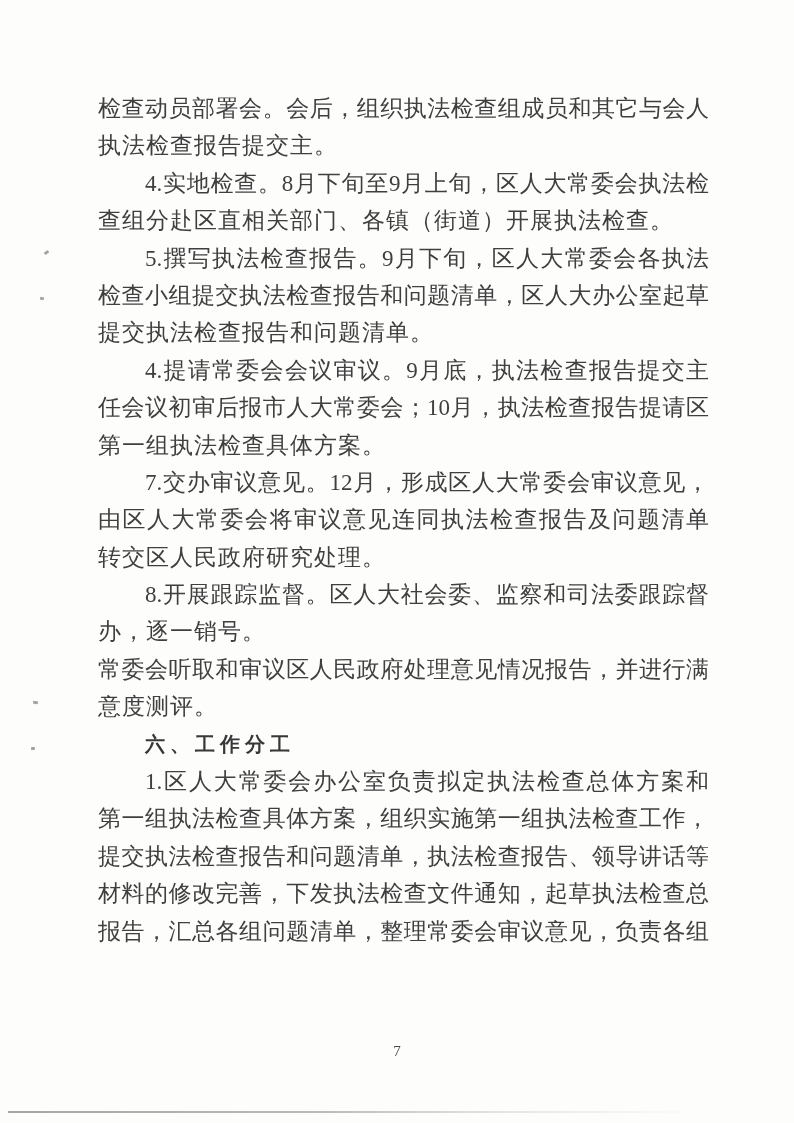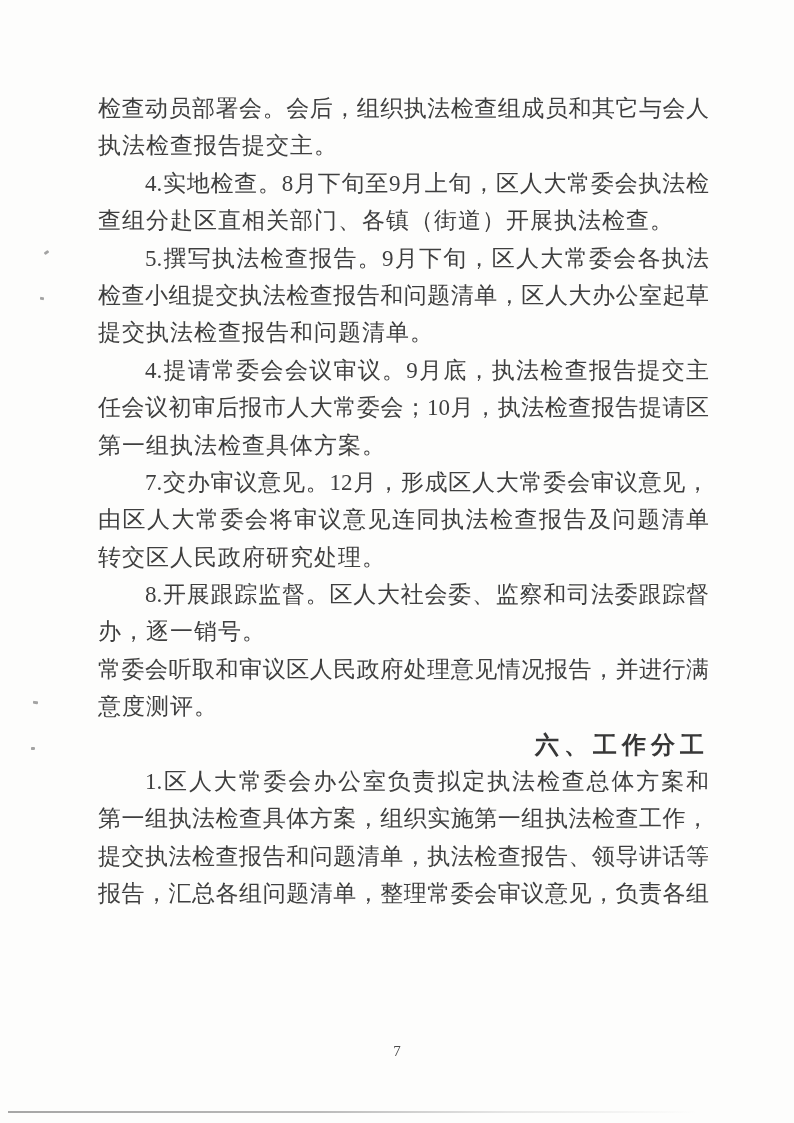--- a/index.html
+++ b/index.html
@@ -38,24 +38,23 @@
   }
   .line.indent {
     padding-left: 47px;
   }
   .line.just.indent {
     width: 564px;
   }
   .line.heading {
     font-family: "Liberation Sans", "DejaVu Sans", sans-serif;
     font-weight: 700;
-    font-size: 24px;
+    font-size: 20px;
     color: #373737;
     letter-spacing: 5px;
-    text-align: right;
   }
   .page-number {
     position: absolute;
     top: 1043px;
     left: 0;
     width: 794px;
     text-align: center;
     font-size: 15px;
     color: #4a4a4a;
     font-family: "Liberation Serif", "DejaVu Serif", serif;
@@ -104,20 +103,21 @@
     <div class="line just">由区人大常委会将审议意见连同执法检查报告及问题清单</div>
     <div class="line">转交区人民政府研究处理。</div>
     <div class="line just indent">8.开展跟踪监督。区人大社会委、监察和司法委跟踪督</div>
     <div class="line">办，逐一销号。</div>
     <div class="line just">常委会听取和审议区人民政府处理意见情况报告，并进行满</div>
     <div class="line">意度测评。</div>
     <div class="line heading indent">六、工作分工</div>
     <div class="line just indent">1.区人大常委会办公室负责拟定执法检查总体方案和</div>
     <div class="line just">第一组执法检查具体方案，组织实施第一组执法检查工作，</div>
     <div class="line just">提交执法检查报告和问题清单，执法检查报告、领导讲话等</div>
+    <div class="line just">材料的修改完善，下发执法检查文件通知，起草执法检查总</div>
     <div class="line just">报告，汇总各组问题清单，整理常委会审议意见，负责各组</div>
   </div>
 
   <div class="page-number">7</div>
 
   <div class="scan-edge-line"></div>
   <div class="speck s1"></div>
   <div class="speck s2"></div>
   <div class="speck s3"></div>
   <div class="speck s4"></div>

